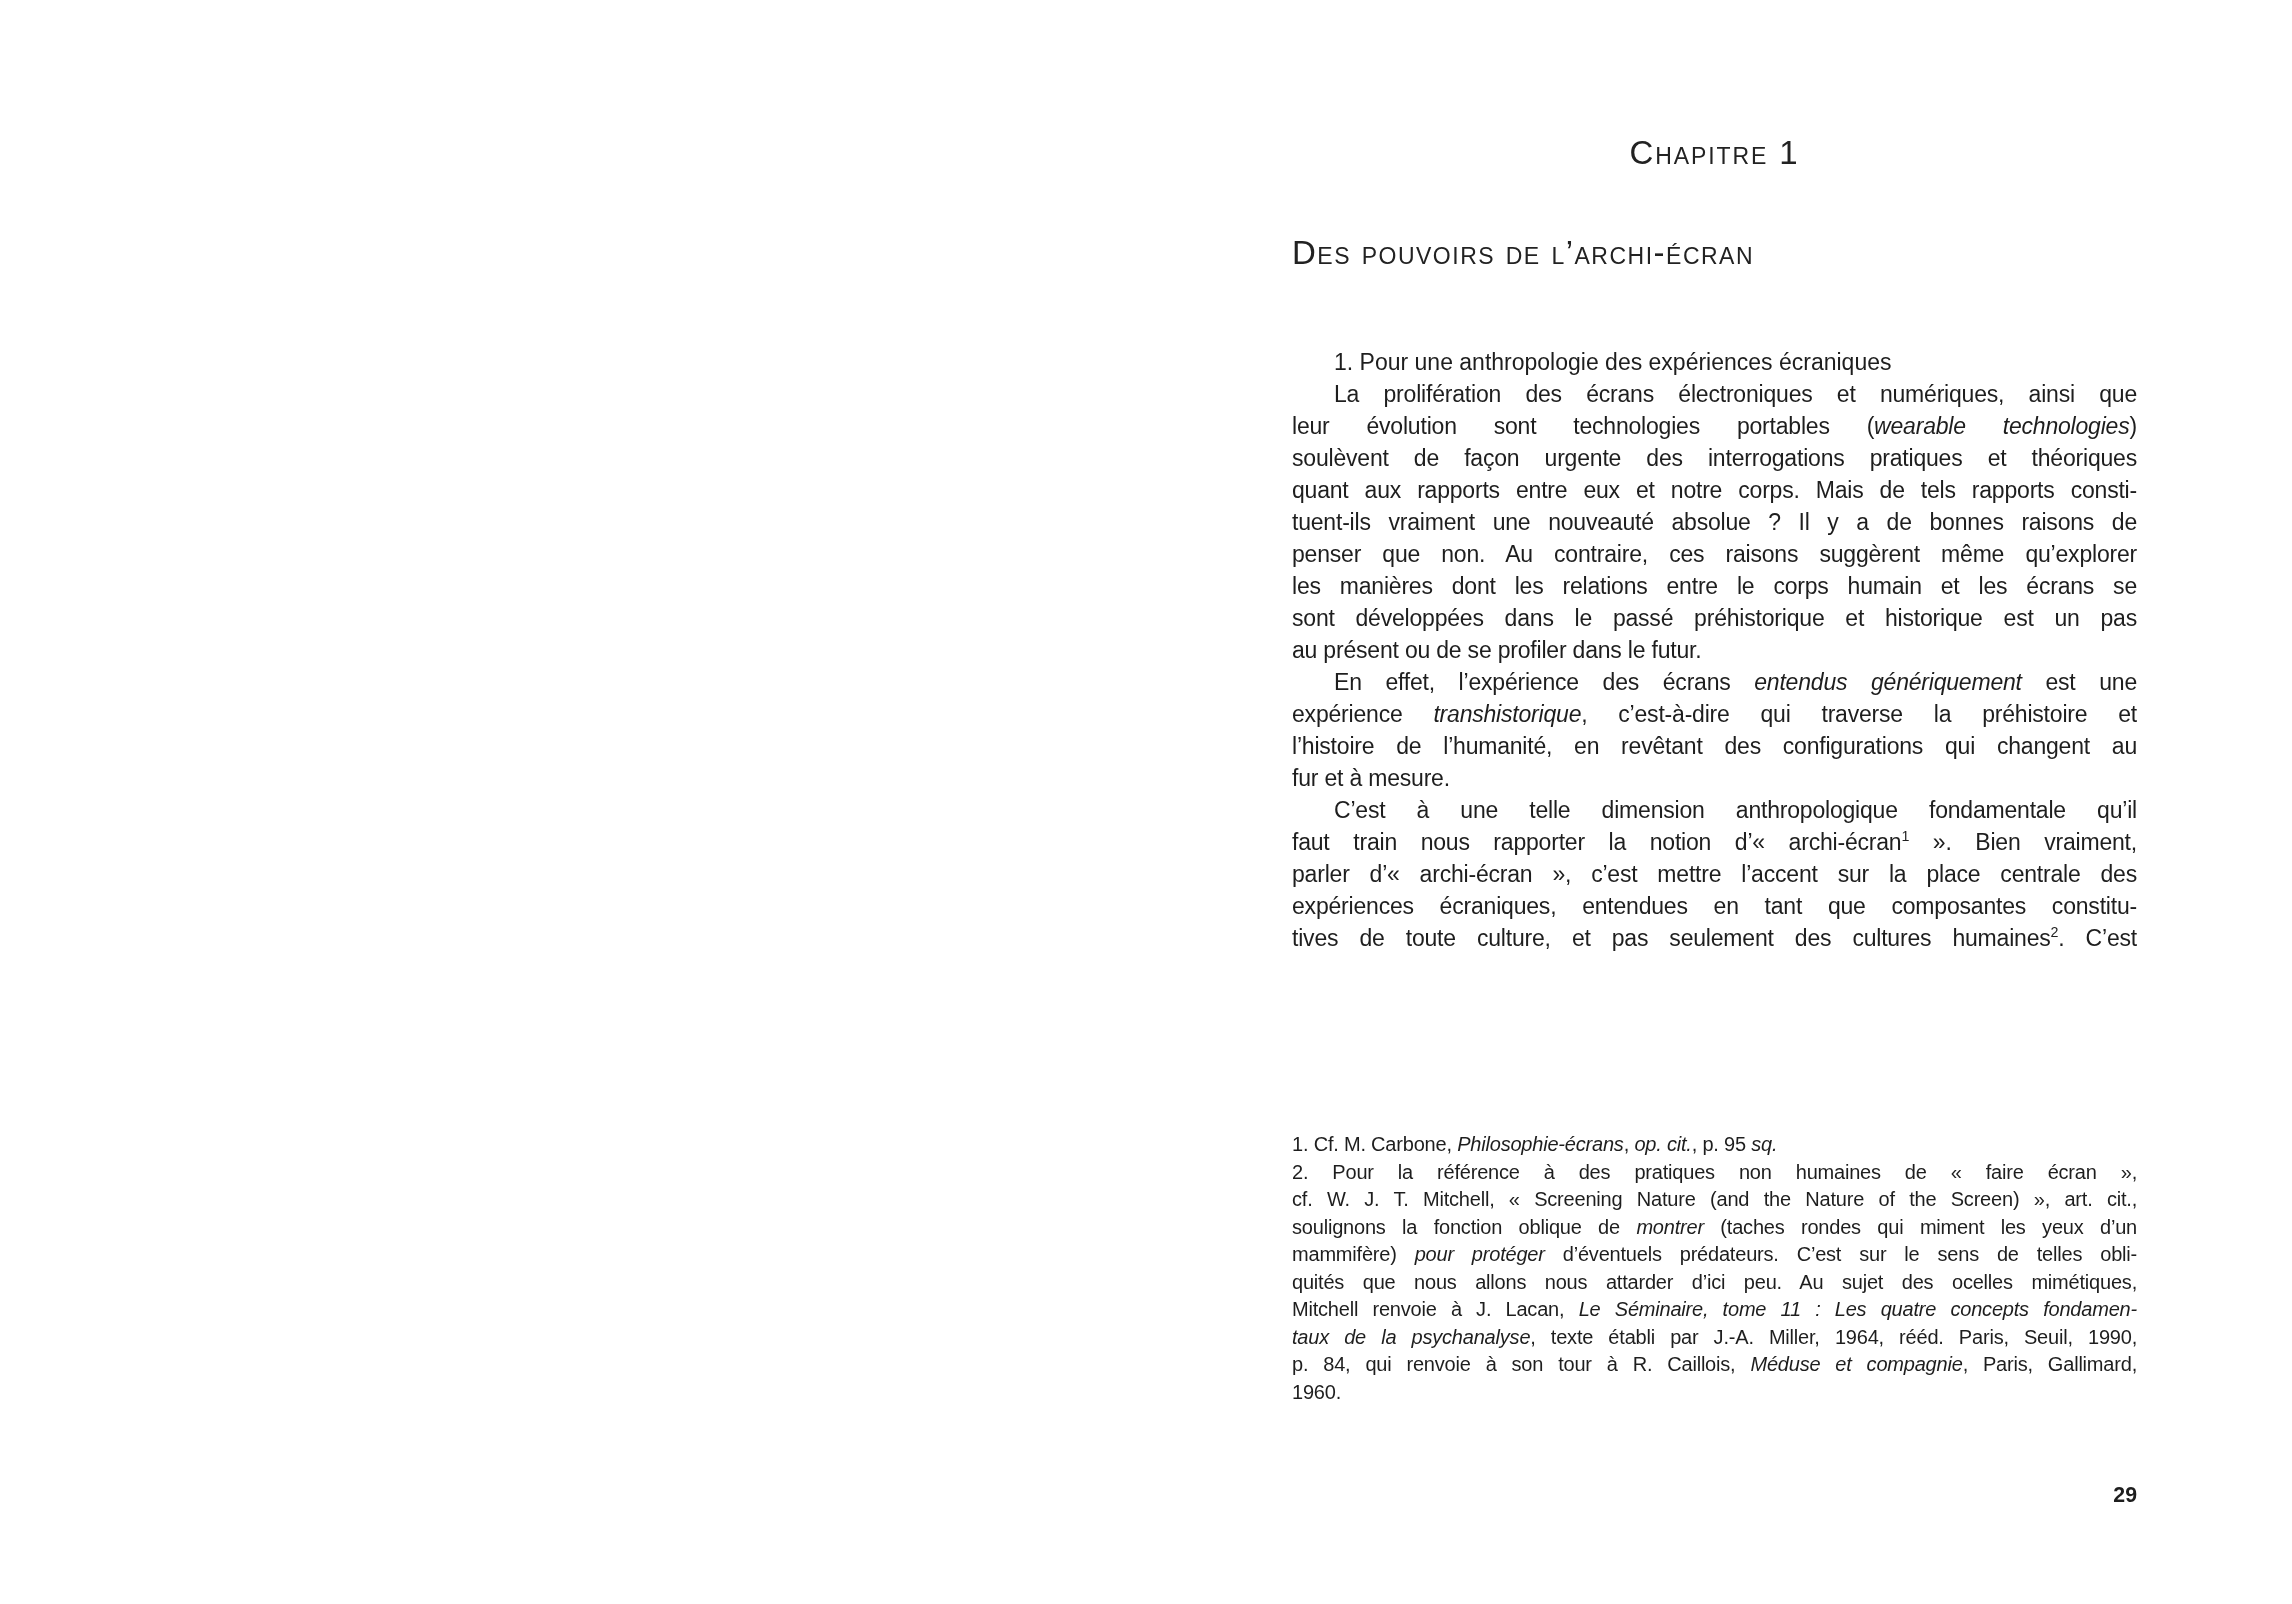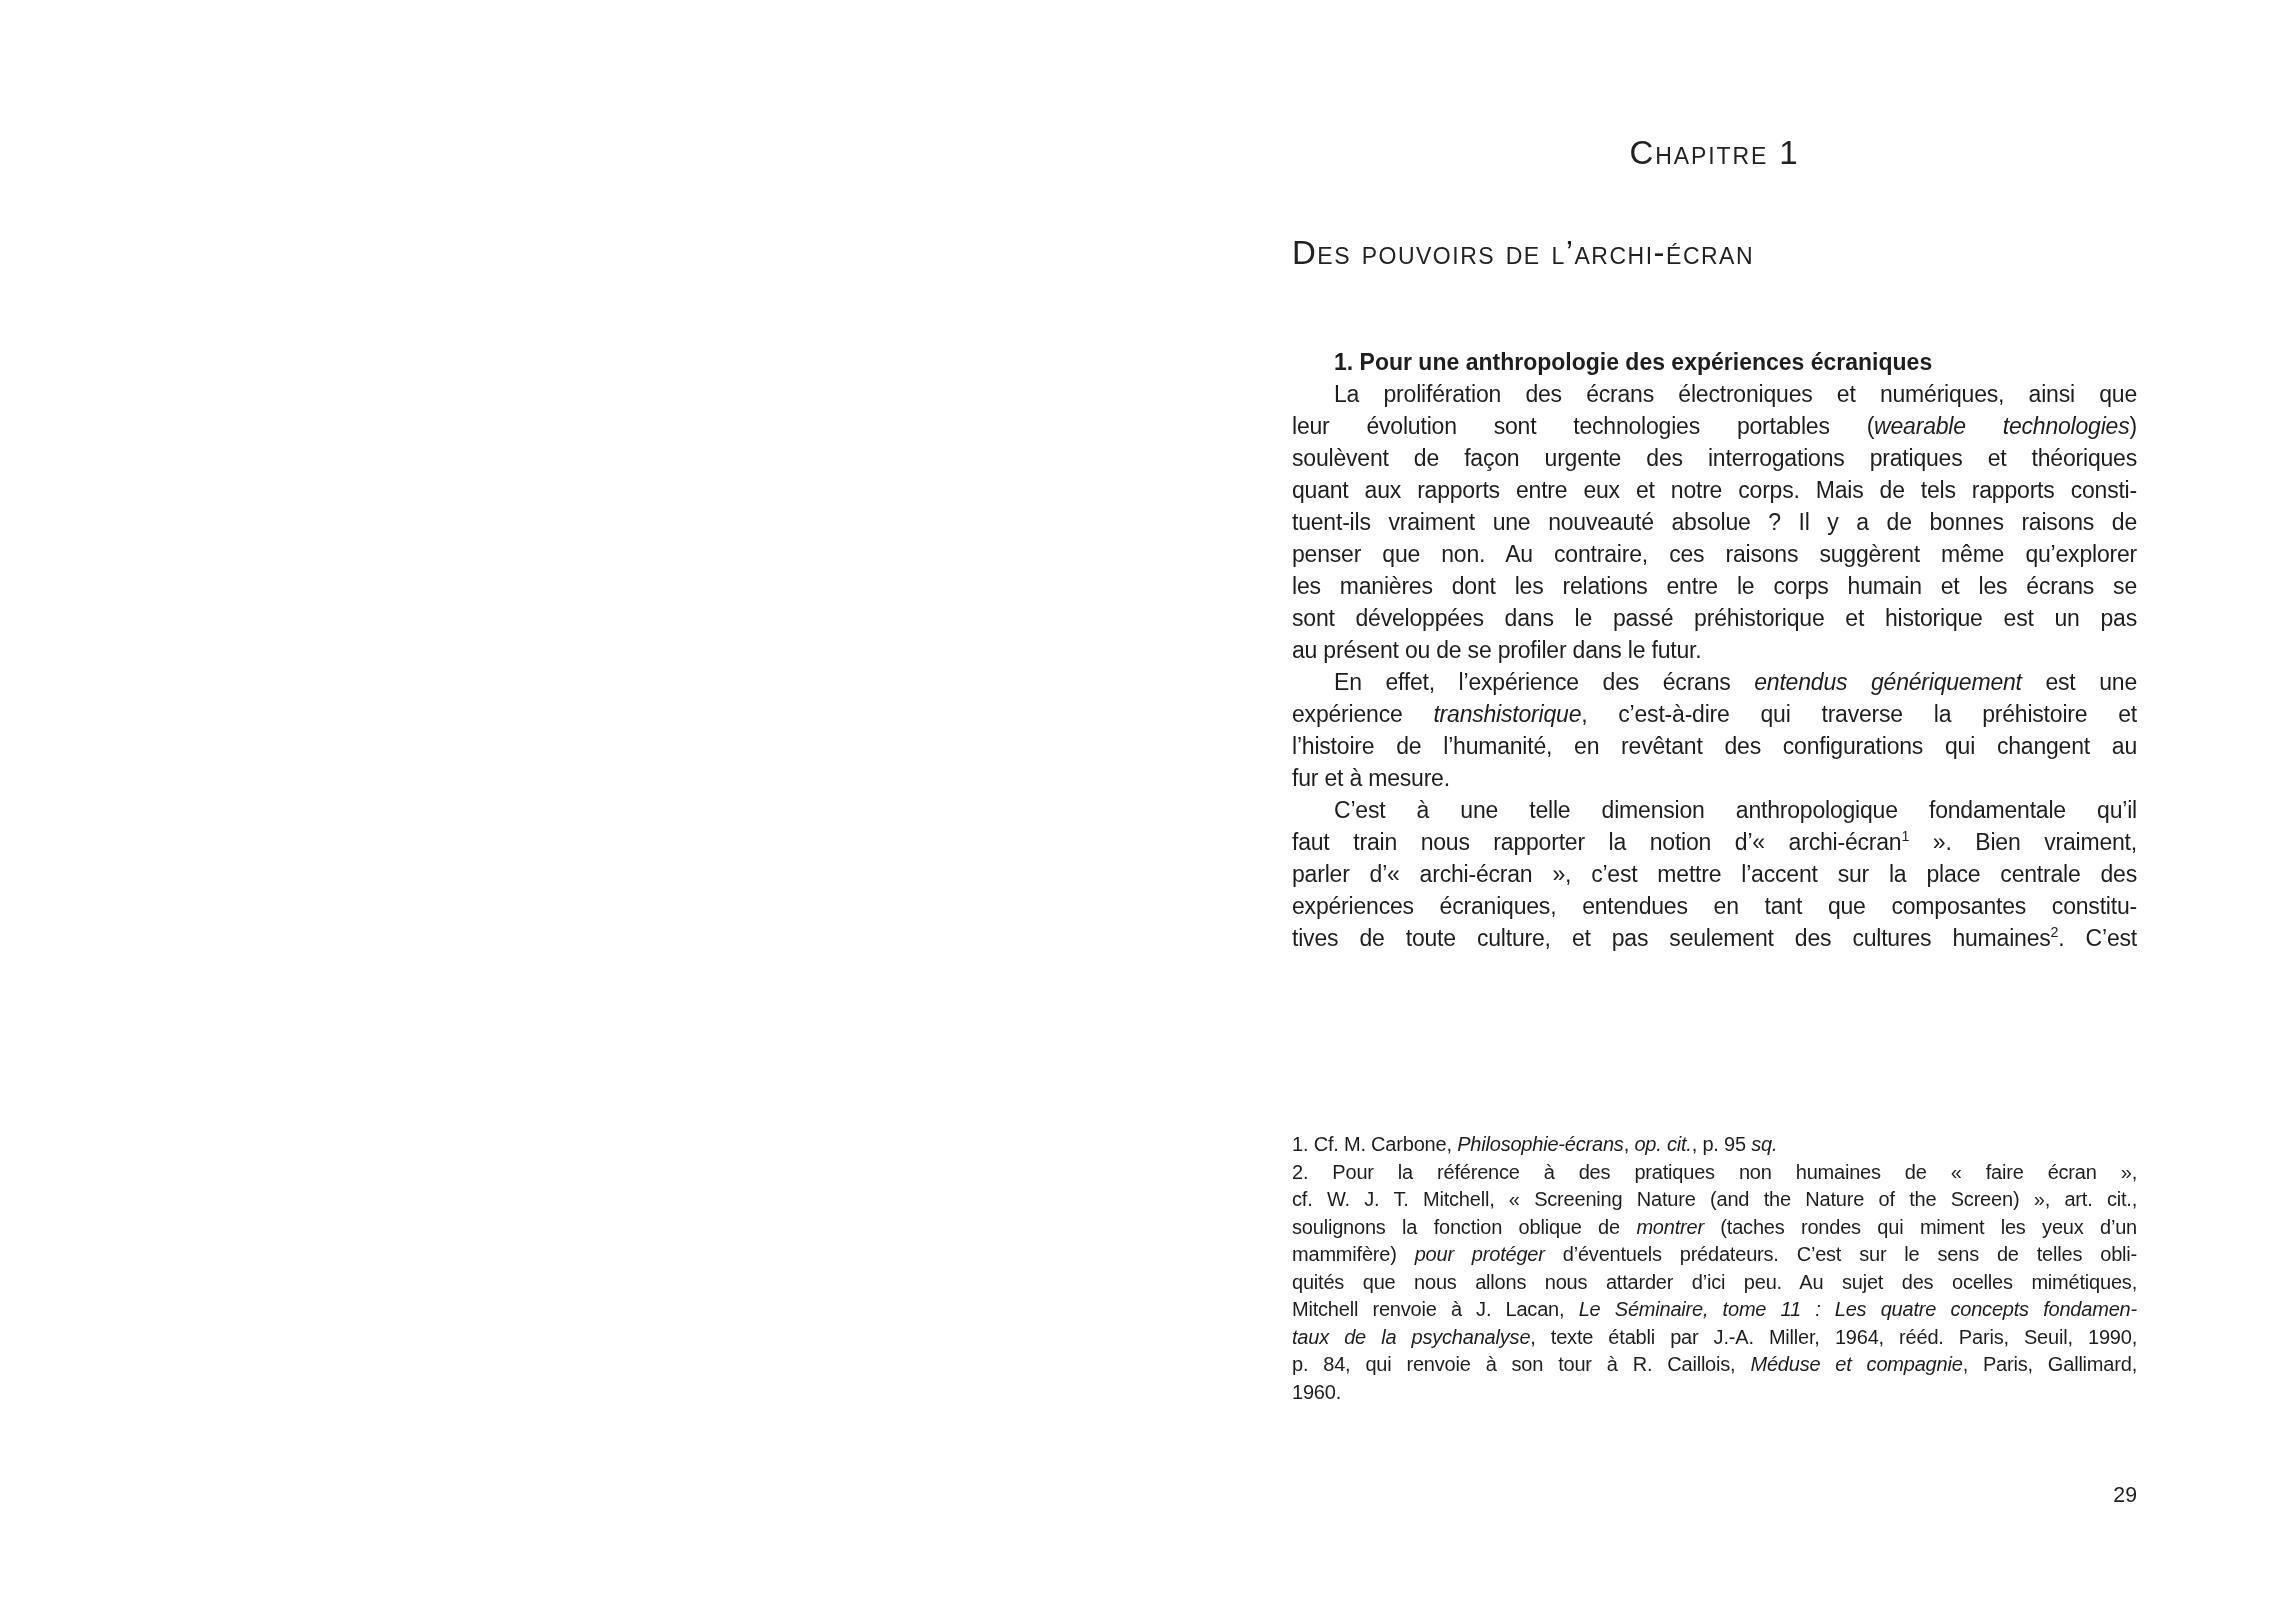--- a/index.html
+++ b/index.html
@@ -58,35 +58,36 @@
     letter-spacing: -0.2px;
     color: #1e1e1e;
   }
   .footnote-text .line { height: 27.5px; line-height: 27.5px; }
   .line { white-space: normal; overflow: visible; }
   .line.just {
     text-align: justify;
     text-align-last: justify;
   }
   .line.ind { text-indent: 42px; }
-  .line.b { font-weight: bold; letter-spacing: 0; }
+  .line.b { font-weight: normal; letter-spacing: 0; }
   .it { font-style: italic; }
   .sup {
     font-size: 0.62em;
     vertical-align: super;
     line-height: 0;
   }
   .page-number {
     position: absolute;
     left: 1292px;
     top: 1483px;
     width: 845px;
     text-align: right;
     font-size: 21.3px;
     color: #1e1e1e;
+    font-weight: bold;
   }
 </style>
 </head>
 <body>
 
 <div class="canvas">
 
   <div class="chapter-label">Chapitre 1</div>
 
   <div class="chapter-title">Des pouvoirs de l’archi-écran</div>

